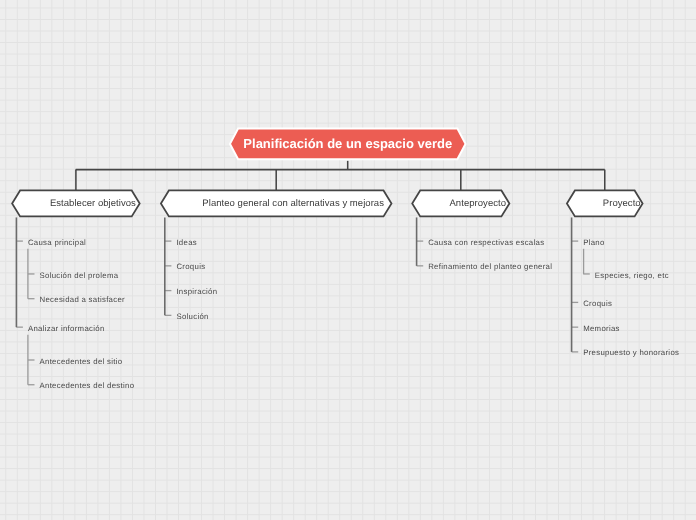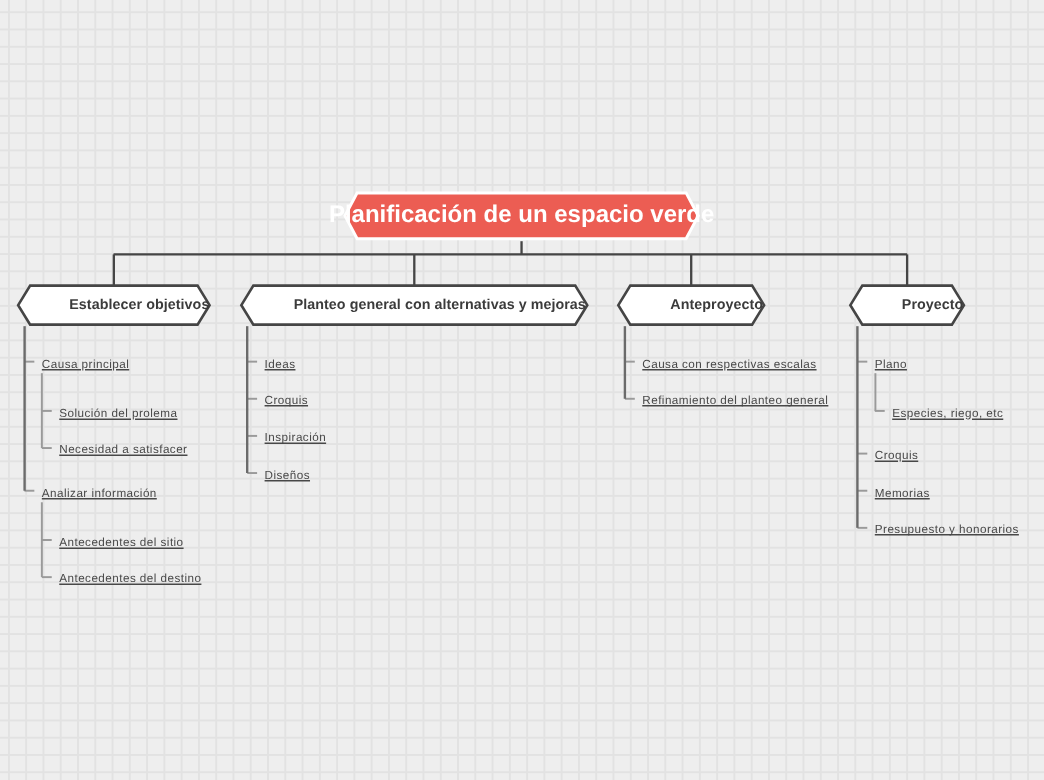--- a/index.html
+++ b/index.html
@@ -16,24 +16,24 @@
     background-position:5.3px 7.5px;}
   #lines{position:absolute;left:0;top:0;}
   .ln-trunk{stroke:#454545;stroke-width:1.55;fill:none;}
   .ln-bstem{stroke:#6b6b6b;stroke-width:1.6;fill:none;}
   .ln-stem {stroke:#9a9a9a;stroke-width:1.3;fill:none;}
   .ln-stub {stroke:#9a9a9a;stroke-width:1.3;fill:none;}
   .hex-root{fill:#ec5d53;stroke:#ffffff;stroke-width:2;stroke-linejoin:miter;}
   .hex-node{fill:#ffffff;stroke:#454545;stroke-width:1.75;stroke-linejoin:miter;}
   .node{position:absolute;display:flex;align-items:center;justify-content:center;}
   .node .lbl{position:relative;z-index:2;white-space:nowrap;}
-  .root .lbl{color:#ffffff;font-weight:bold;font-size:16px;}
-  .lvl1 .lbl{color:#3b3b3b;font-weight:bold;font-size:9.5px;letter-spacing:0.05px;padding-left:34px;}
+  .root .lbl{color:#ffffff;font-weight:bold;font-size:13px;}
+  .lvl1 .lbl{color:#3b3b3b;font-weight:normal;font-size:9.5px;letter-spacing:0.05px;padding-left:34px;}
   .leaf{position:absolute;white-space:nowrap;color:#484848;font-size:7.8px;
-        letter-spacing:0.3px;line-height:11px;text-decoration:underline;}
+        letter-spacing:0.3px;line-height:11px;}
 </style>
 </head>
 <body>
 
 <div id="canvas">
 
   <svg id="lines" width="696" height="520" viewBox="0 0 696 520">
     <path class="ln-trunk" d="M 347.7 160.8 L 347.7 169.6"></path>
     <path class="ln-trunk" d="M 75.7 169.6 L 604.8 169.6"></path>
     <path class="ln-trunk" d="M 75.9 169.6 L 75.9 190.45"></path>
@@ -90,21 +90,21 @@
 
   <div class="leaf" style="left:27.9px;top:236.65px">Causa principal</div>
   <div class="leaf" style="left:39.5px;top:269.5px">Solución del prolema</div>
   <div class="leaf" style="left:39.5px;top:294.25px">Necesidad a satisfacer</div>
   <div class="leaf" style="left:27.9px;top:322.7px">Analizar información</div>
   <div class="leaf" style="left:39.5px;top:355.55px">Antecedentes del sitio</div>
   <div class="leaf" style="left:39.5px;top:380.3px">Antecedentes del destino</div>
   <div class="leaf" style="left:176.4px;top:236.65px">Ideas</div>
   <div class="leaf" style="left:176.4px;top:261.4px">Croquis</div>
   <div class="leaf" style="left:176.4px;top:286.15px">Inspiración</div>
-  <div class="leaf" style="left:176.4px;top:310.9px">Diseños</div>
+  <div class="leaf" style="left:176.4px;top:310.9px">Solución</div>
   <div class="leaf" style="left:428.2px;top:236.65px">Causa con respectivas escalas</div>
   <div class="leaf" style="left:428.2px;top:261.4px">Refinamiento del planteo general</div>
   <div class="leaf" style="left:583.2px;top:236.65px">Plano</div>
   <div class="leaf" style="left:594.8px;top:269.5px">Especies, riego, etc</div>
   <div class="leaf" style="left:583.2px;top:297.95px">Croquis</div>
   <div class="leaf" style="left:583.2px;top:322.7px">Memorias</div>
   <div class="leaf" style="left:583.2px;top:347.45px">Presupuesto y honorarios</div>
 
 </div>
 

